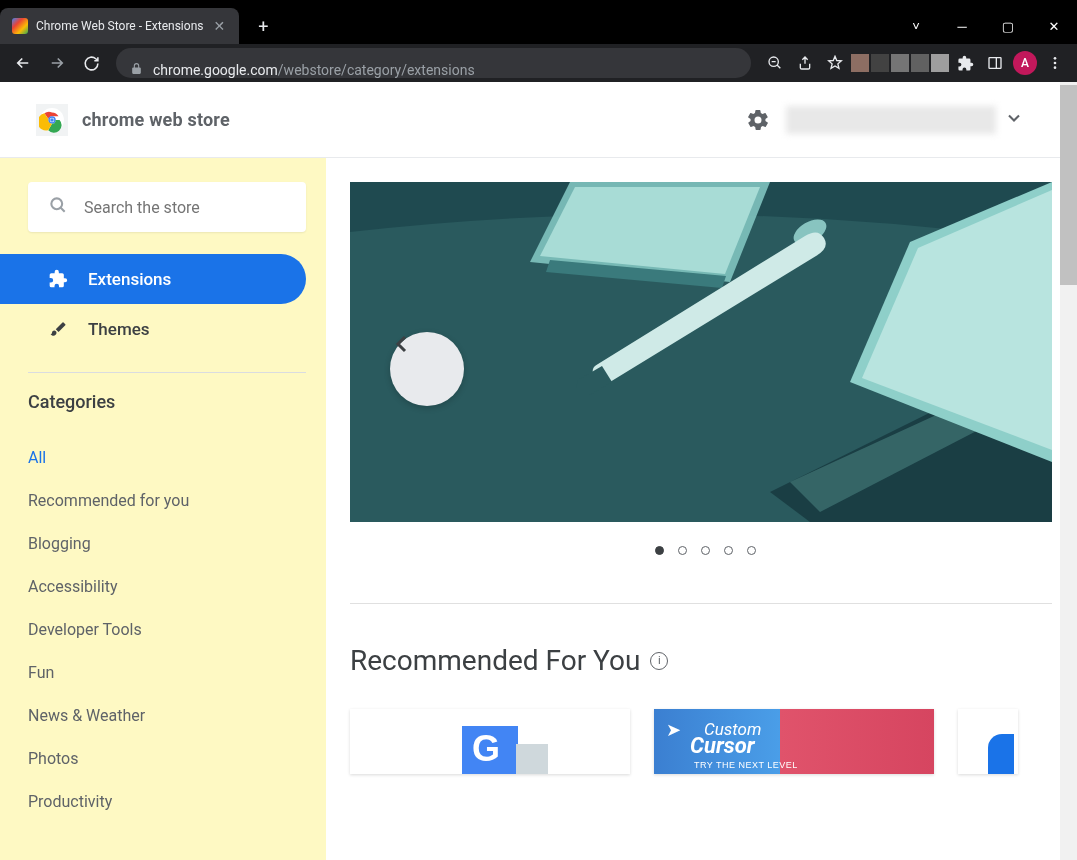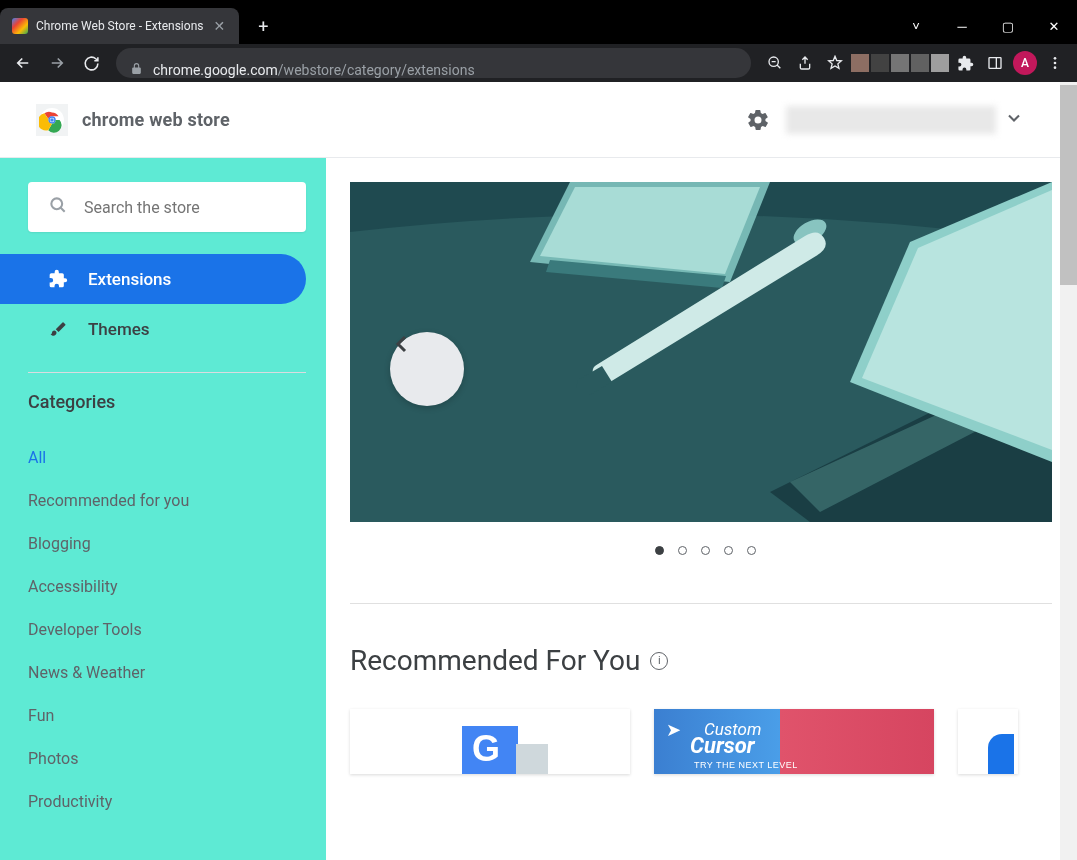--- a/index.html
+++ b/index.html
@@ -29,21 +29,21 @@
 .vscroll .thumb{width:100%;height:200px;background:#c1c1c1;margin-top:3px}
 .header{height:76px;background:#fff;display:flex;align-items:center;padding:0 36px;border-bottom:1px solid #e8eaed}
 .logo{width:32px;height:32px;margin-right:14px;position:relative;background:#f1f3f4;display:flex;align-items:center;justify-content:center}
 .logo svg{width:26px;height:26px}
 .brand{font-size:18px;color:#5f6368;font-weight:700;letter-spacing:0.2px}
 .hspacer{flex:1}
 .gear{width:24px;height:24px;color:#5f6368;cursor:pointer;margin-right:16px}
 .acct{width:210px;height:28px;background:#e8e8e8;filter:blur(3px);margin-right:8px}
 .chev{color:#5f6368;cursor:pointer}
 .content{display:flex;height:702px}
-.sidebar{width:326px;background:#5eead4;padding:24px 20px 0 28px;overflow:hidden}
+.sidebar{width:326px;background:#fef9c3;padding:24px 20px 0 28px;overflow:hidden}
 .search{background:#fff;border-radius:4px;height:50px;display:flex;align-items:center;padding:0 20px;gap:16px;box-shadow:0 1px 2px rgba(0,0,0,.08);margin-bottom:22px}
 .search .mag{color:#9aa0a6;font-size:20px}
 .search input{border:none;outline:none;font-size:16px;color:#3c4043;flex:1;background:transparent}
 .navitem{height:50px;display:flex;align-items:center;gap:20px;padding:0 38px;border-radius:0 25px 25px 0;margin-left:-28px;padding-left:48px;font-size:17px;color:#3c4043;cursor:pointer;font-weight:500}
 .navitem.sel{background:#1a73e8;color:#fff}
 .navitem .nicon{width:20px;display:flex;justify-content:center}
 .divider{height:1px;background:#dadce0;margin:18px 0}
 .cathdr{font-size:18px;color:#3c4043;font-weight:500;margin-bottom:24px}
 .cat{font-size:16px;color:#5f6368;padding:12px 0;cursor:pointer}
 .cat.sel{color:#1a73e8}
@@ -210,22 +210,22 @@
             </span>
         <span>Themes</span>
       </div>
       <div class="divider"></div>
       <div class="cathdr">Categories</div>
       <div class="cat sel">All</div>
       <div class="cat">Recommended for you</div>
       <div class="cat">Blogging</div>
       <div class="cat">Accessibility</div>
       <div class="cat">Developer Tools</div>
+      <div class="cat">Fun</div>
       <div class="cat">News &amp; Weather</div>
-      <div class="cat">Fun</div>
       <div class="cat">Photos</div>
       <div class="cat">Productivity</div>
     </div>
 
     <div class="main">
       <div class="hero">
         <svg width="702" height="340" viewBox="0 0 702 340">
           <rect width="702" height="340" fill="#1f4a50"></rect>
           <path d="M0 50 Q 350 10 702 60 L702 340 L0 340 Z" fill="#2a5a5e"></path>
 

